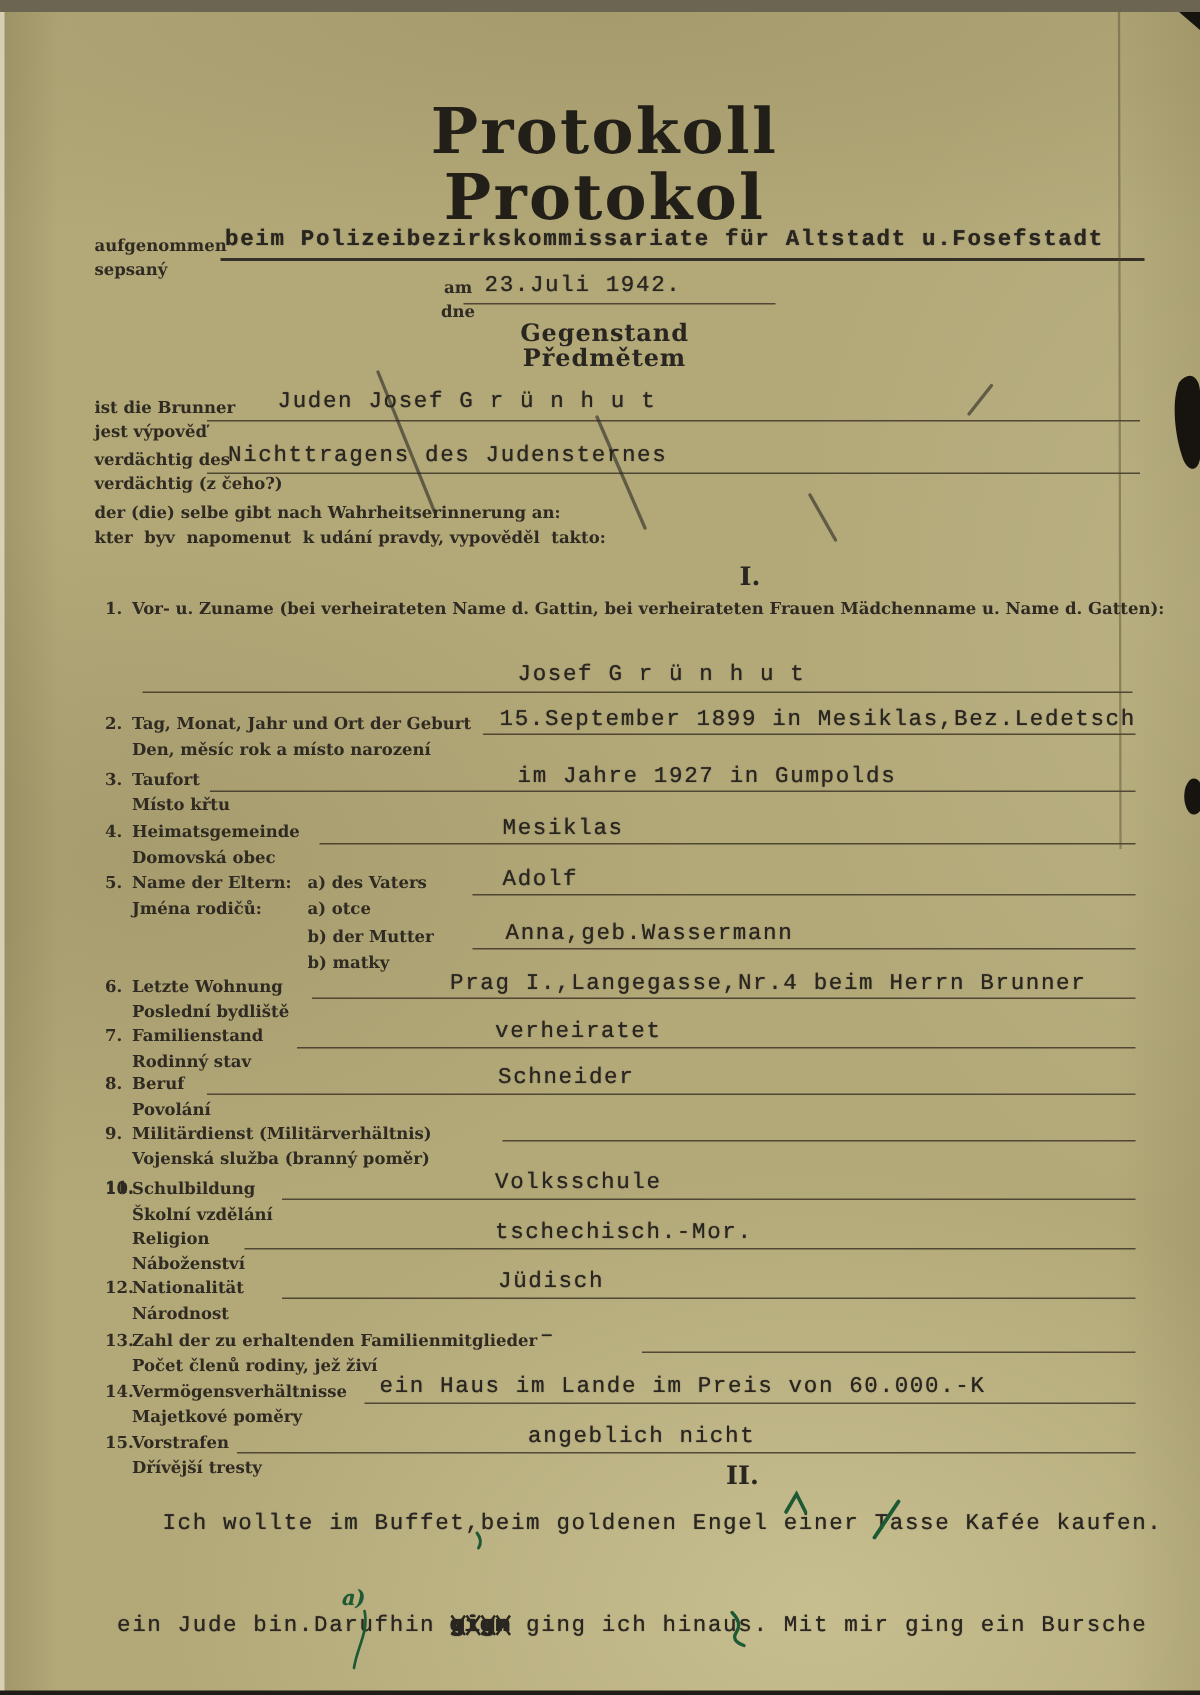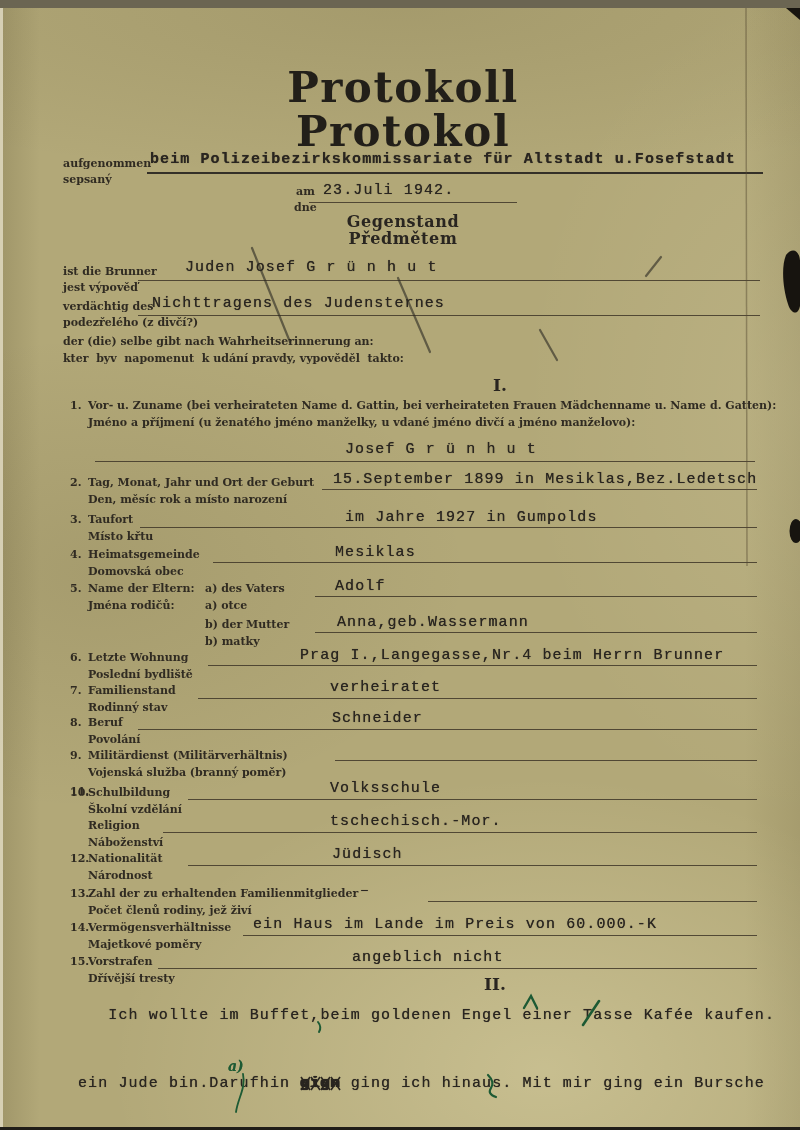--- a/index.html
+++ b/index.html
@@ -52,30 +52,29 @@
   <div class="abs subj" style="top:221px">Předmětem</div>
 
   <span class="abs plabel" style="left:63px;top:257px">ist die Brunner</span>
   <span class="abs plabel" style="left:63px;top:273px">jest výpověď</span>
   <span class="abs typed" style="left:185px;top:251px">Juden Josef G r ü n h u t</span>
   <div class="abs rule" style="left:138px;top:271px;width:622px"></div>
 
   <span class="abs plabel" style="left:63px;top:292px">verdächtig des</span>
   <span class="abs typed" style="left:152px;top:287px">Nichttragens des Judensternes</span>
   <div class="abs rule" style="left:138px;top:306px;width:622px"></div>
-  <span class="abs plabel" style="left:63px;top:308px">podezřelého (z divčí?)</span>
+  <span class="abs plabel" style="left:63px;top:308px">verdächtig (z čeho?)</span>
 
   <span class="abs plabel" style="left:63px;top:327px">der (die) selbe gibt nach Wahrheitserinnerung an:</span>
   <span class="abs plabel" style="left:63px;top:344px">kter  byv  napomenut  k udání pravdy, vypověděl  takto:</span>
 
   <div class="abs sech" style="left:440px;top:367px">I.</div>
 
   <span class="abs num" style="left:70px;top:391px">1.</span>
   <span class="abs plabel" style="left:88px;top:391px">Vor- u. Zuname (bei verheirateten Name d. Gattin, bei verheirateten Frauen Mädchenname u. Name d. Gatten):</span>
-  <span class="abs plabel" style="left:88px;top:408px">Jméno a příjmení (u ženatého jméno manželky, u vdané jméno divčí a jméno manželovo):</span>
   <span class="abs typed" style="left:345px;top:433px">Josef G r ü n h u t</span>
   <div class="abs rule" style="left:95px;top:452px;width:660px"></div>
 
   <span class="abs num" style="left:70px;top:468px">2.</span>
   <span class="abs plabel" style="left:88px;top:468px">Tag, Monat, Jahr und Ort der Geburt</span>
   <span class="abs plabel" style="left:88px;top:485px">Den, měsíc rok a místo narození</span>
   <span class="abs typed" style="left:333px;top:463px">15.September 1899 in Mesiklas,Bez.Ledetsch</span>
   <div class="abs rule" style="left:322px;top:480px;width:435px"></div>
 
   <span class="abs num" style="left:70px;top:505px">3.</span>

